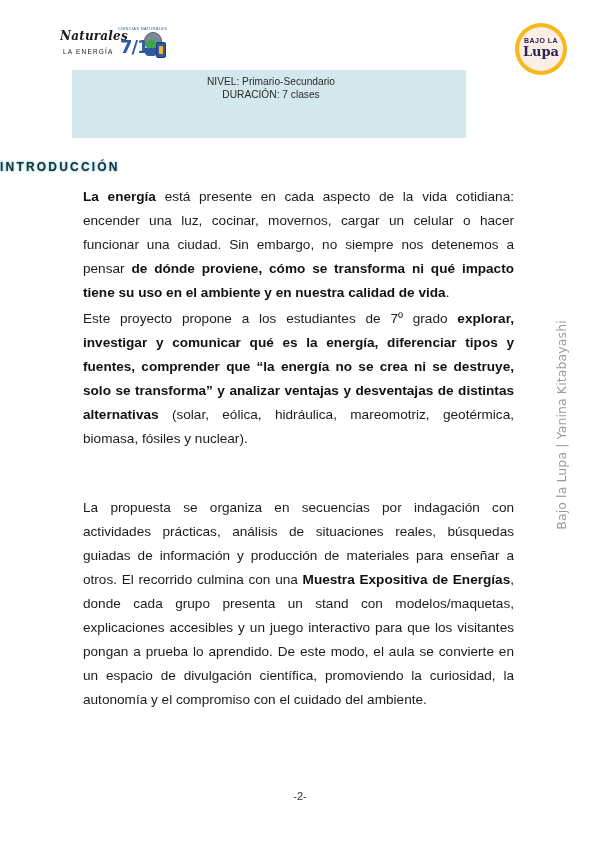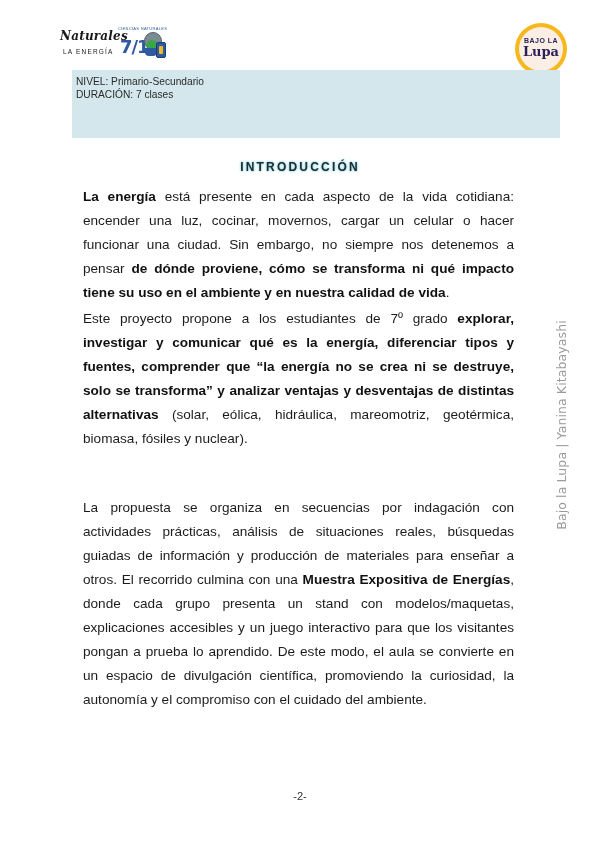--- a/index.html
+++ b/index.html
@@ -16,24 +16,24 @@
     .badge-plant { position: absolute; left: 28px; top: 14px; width: 12px; height: 8px; background: #3aa64a; border-radius: 6px 6px 2px 2px; }
     .badge-battery { position: absolute; left: 38px; top: 16px; width: 10px; height: 16px; background: #2f5aa0; border-radius: 2px; border: 1px solid #1e3c6e; }
     .badge-battery::after { content: ""; position: absolute; left: 2px; top: 3px; width: 4px; height: 8px; background: #f2b928; border-radius: 1px; }
     .badge-pot { position: absolute; left: 27px; top: 22px; width: 12px; height: 8px; background: #2f5aa0; border-radius: 0 0 4px 4px; }
 
     .logo-right { position: absolute; left: 515px; top: 23px; width: 52px; height: 52px; border-radius: 50%; background: #f6b81c; display: flex; align-items: center; justify-content: center; }
     .logo-right-inner { width: 44px; height: 44px; border-radius: 50%; background: #fbeee4; position: relative; }
     .lr-top { position: absolute; left: 0; right: 0; top: 10px; text-align: center; font-weight: bold; font-size: 7px; color: #2b2257; letter-spacing: 0.5px; }
     .lr-main { position: absolute; left: 0; right: 0; top: 17px; text-align: center; font-family: "DejaVu Serif", serif; font-weight: bold; font-size: 13px; color: #2b2257; }
 
-    .info-box { position: absolute; left: 72px; top: 70px; width: 488px; height: 68px; background: #d3e7ed; padding: 5px 0 0 4px; }
+    .info-box { position: absolute; left: 72px; top: 70px; width: 394px; height: 68px; background: #d3e7ed; padding: 5px 0 0 4px; text-align: center; }
     .info-line { font-size: 10.2px; line-height: 13px; color: #2a2a2a; white-space: nowrap; }
 
-    .section-title { position: absolute; left: 0; width: 600px; top: 160px; text-align: center; font-size: 12px; font-weight: bold; letter-spacing: 2.2px; color: #2a2a2a; text-shadow: 0 0 3px #7fd7e8, 0 0 2px #9de3f0, 0 0 1px #9de3f0; }
+    .section-title { position: absolute; left: 0; width: 600px; top: 160px; font-size: 12px; font-weight: bold; letter-spacing: 2.2px; color: #2a2a2a; text-shadow: 0 0 3px #7fd7e8, 0 0 2px #9de3f0, 0 0 1px #9de3f0; }
 
     .body-text { position: absolute; left: 77px; width: 431px; font-size: 13.6px; line-height: 24px; color: #1c1c1c; text-align: justify; margin-left: 6px; }
     .body-text b { font-weight: bold; color: #111; }
     .p1 { top: 185px; }
     .p2 { top: 307px; }
     .p3 { top: 496px; }
 
     .side-credit { position: absolute; left: 561px; top: 425px; transform: translate(-50%, -50%) rotate(-90deg); white-space: nowrap; font-size: 12.5px; color: #9a9a9a; letter-spacing: 0.1px; font-family: "DejaVu Sans", sans-serif; font-weight: normal; transform-origin: center; }
 
     .page-number { position: absolute; left: 0; width: 600px; top: 790px; text-align: center; font-size: 11px; color: #333; }

